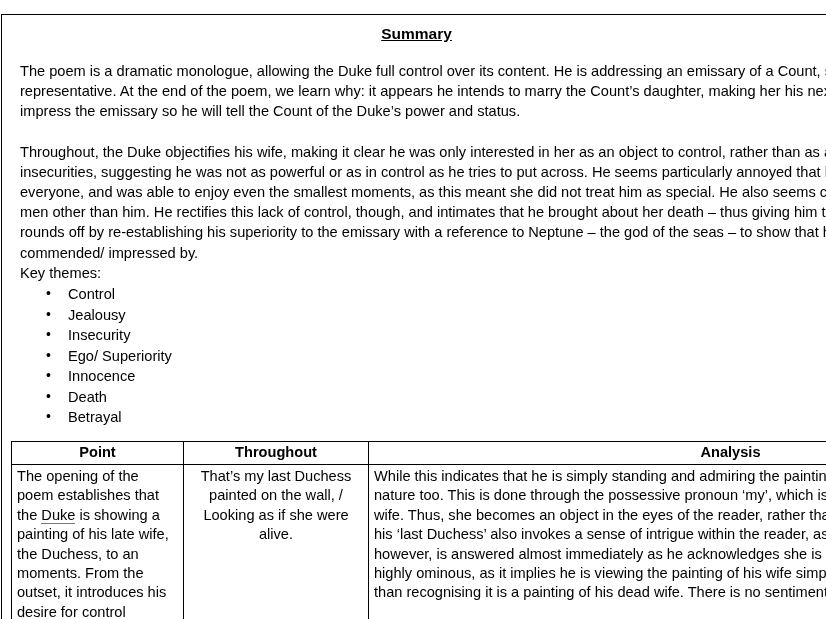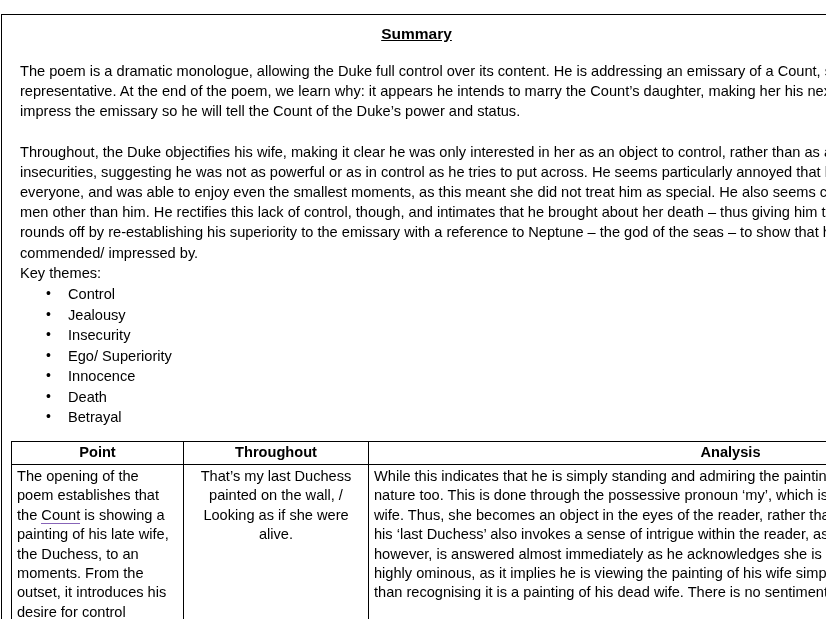--- a/index.html
+++ b/index.html
@@ -150,21 +150,21 @@
       </colgroup>
       <thead>
         <tr>
           <th>Point</th>
           <th>Throughout</th>
           <th>Analysis</th>
         </tr>
       </thead>
       <tbody>
         <tr>
-          <td class="point"><span>The opening of the poem establishes that the </span><span class="grammar-mark">Count</span><span> is showing a painting of his late wife, the Duchess, to an moments. From the outset, it introduces his desire for control</span></td>
+          <td class="point"><span>The opening of the poem establishes that the </span><span class="grammar-mark">Duke</span><span> is showing a painting of his late wife, the Duchess, to an moments. From the outset, it introduces his desire for control</span></td>
           <td class="quote">That’s my last Duchess painted on the wall, / Looking as if she were alive.</td>
           <td class="analysis">While this indicates that he is simply standing and admiring the painting of his wife, it hints at his possessive nature too. This is done through the possessive pronoun ‘my’, which is placed prior to the introduction of his wife. Thus, she becomes an object in the eyes of the reader, rather than an individual. His reference to her as his ‘last Duchess’ also invokes a sense of intrigue within the reader, as we wonder why she is his last. This, however, is answered almost immediately as he acknowledges she is ‘looking as if she were alive’. This is highly ominous, as it implies he is viewing the painting of his wife simply as a piece of art to be admired, rather than recognising it is a painting of his dead wife. There is no sentimentality or emotion here.</td>
         </tr>
       </tbody>
     </table>
 
   </div>
 </div>
 
 </body></html>

